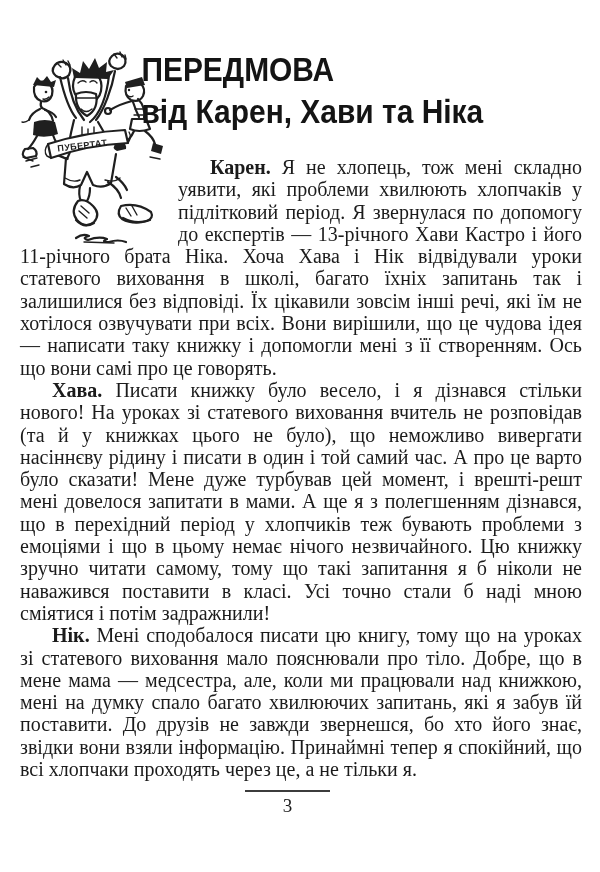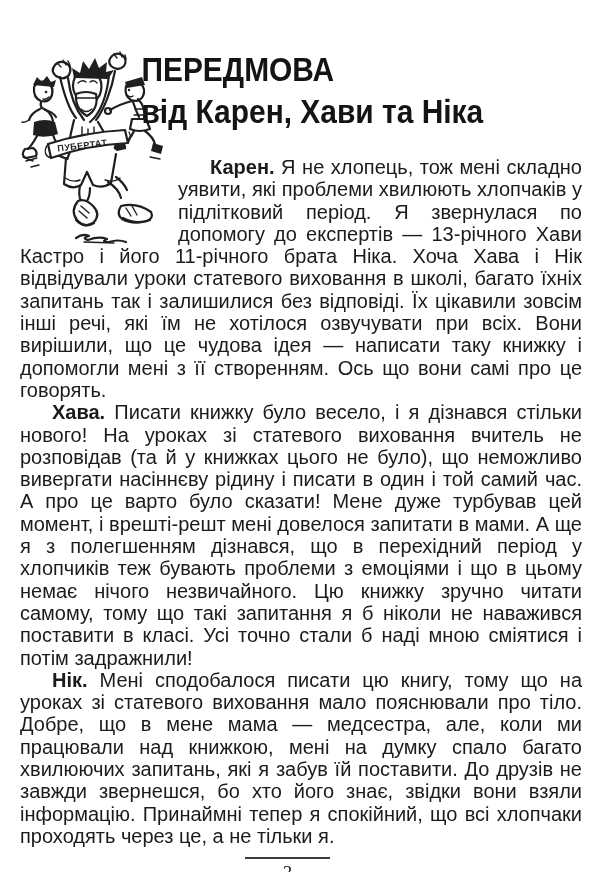--- a/index.html
+++ b/index.html
@@ -37,21 +37,21 @@
     color:#141414;
     transform:scaleX(.88);
     transform-origin:0 0;
     white-space:nowrap;
   }
 
   
   .body-text{margin-top:24px;}
   .body-text p{
     margin:0;
-    font-family:Liberation Sans, sans-serif;
+    font-family:Liberation Serif, serif;
     font-size:20px;line-height:22.3px;
     text-align:justify;
     text-indent:32px;
     color:#1b1b1b;
   }
   .speaker{font-weight:bold;}
 
   
   .footer{
     width:85px;

